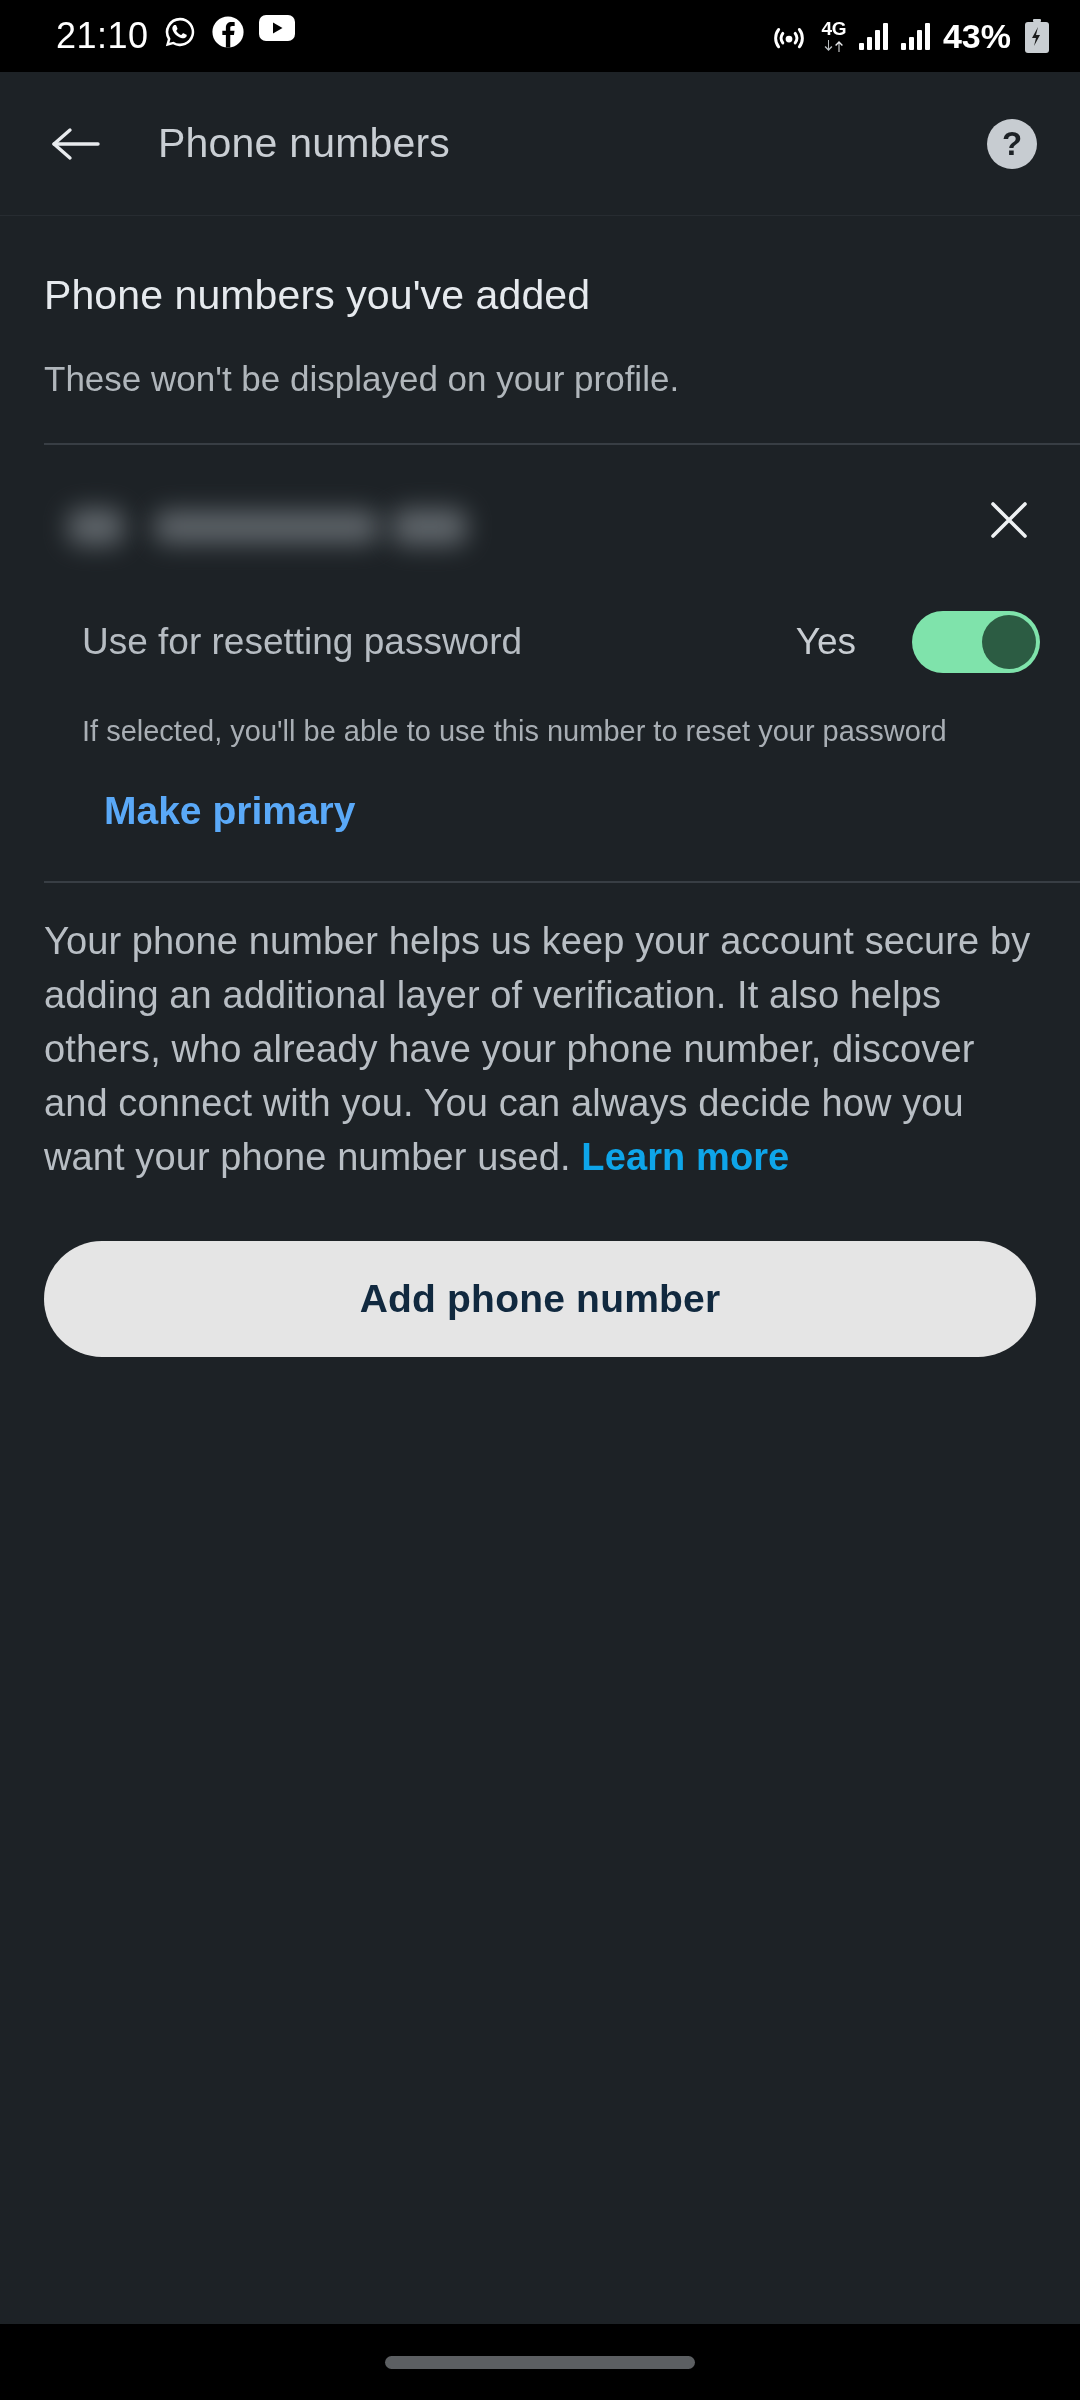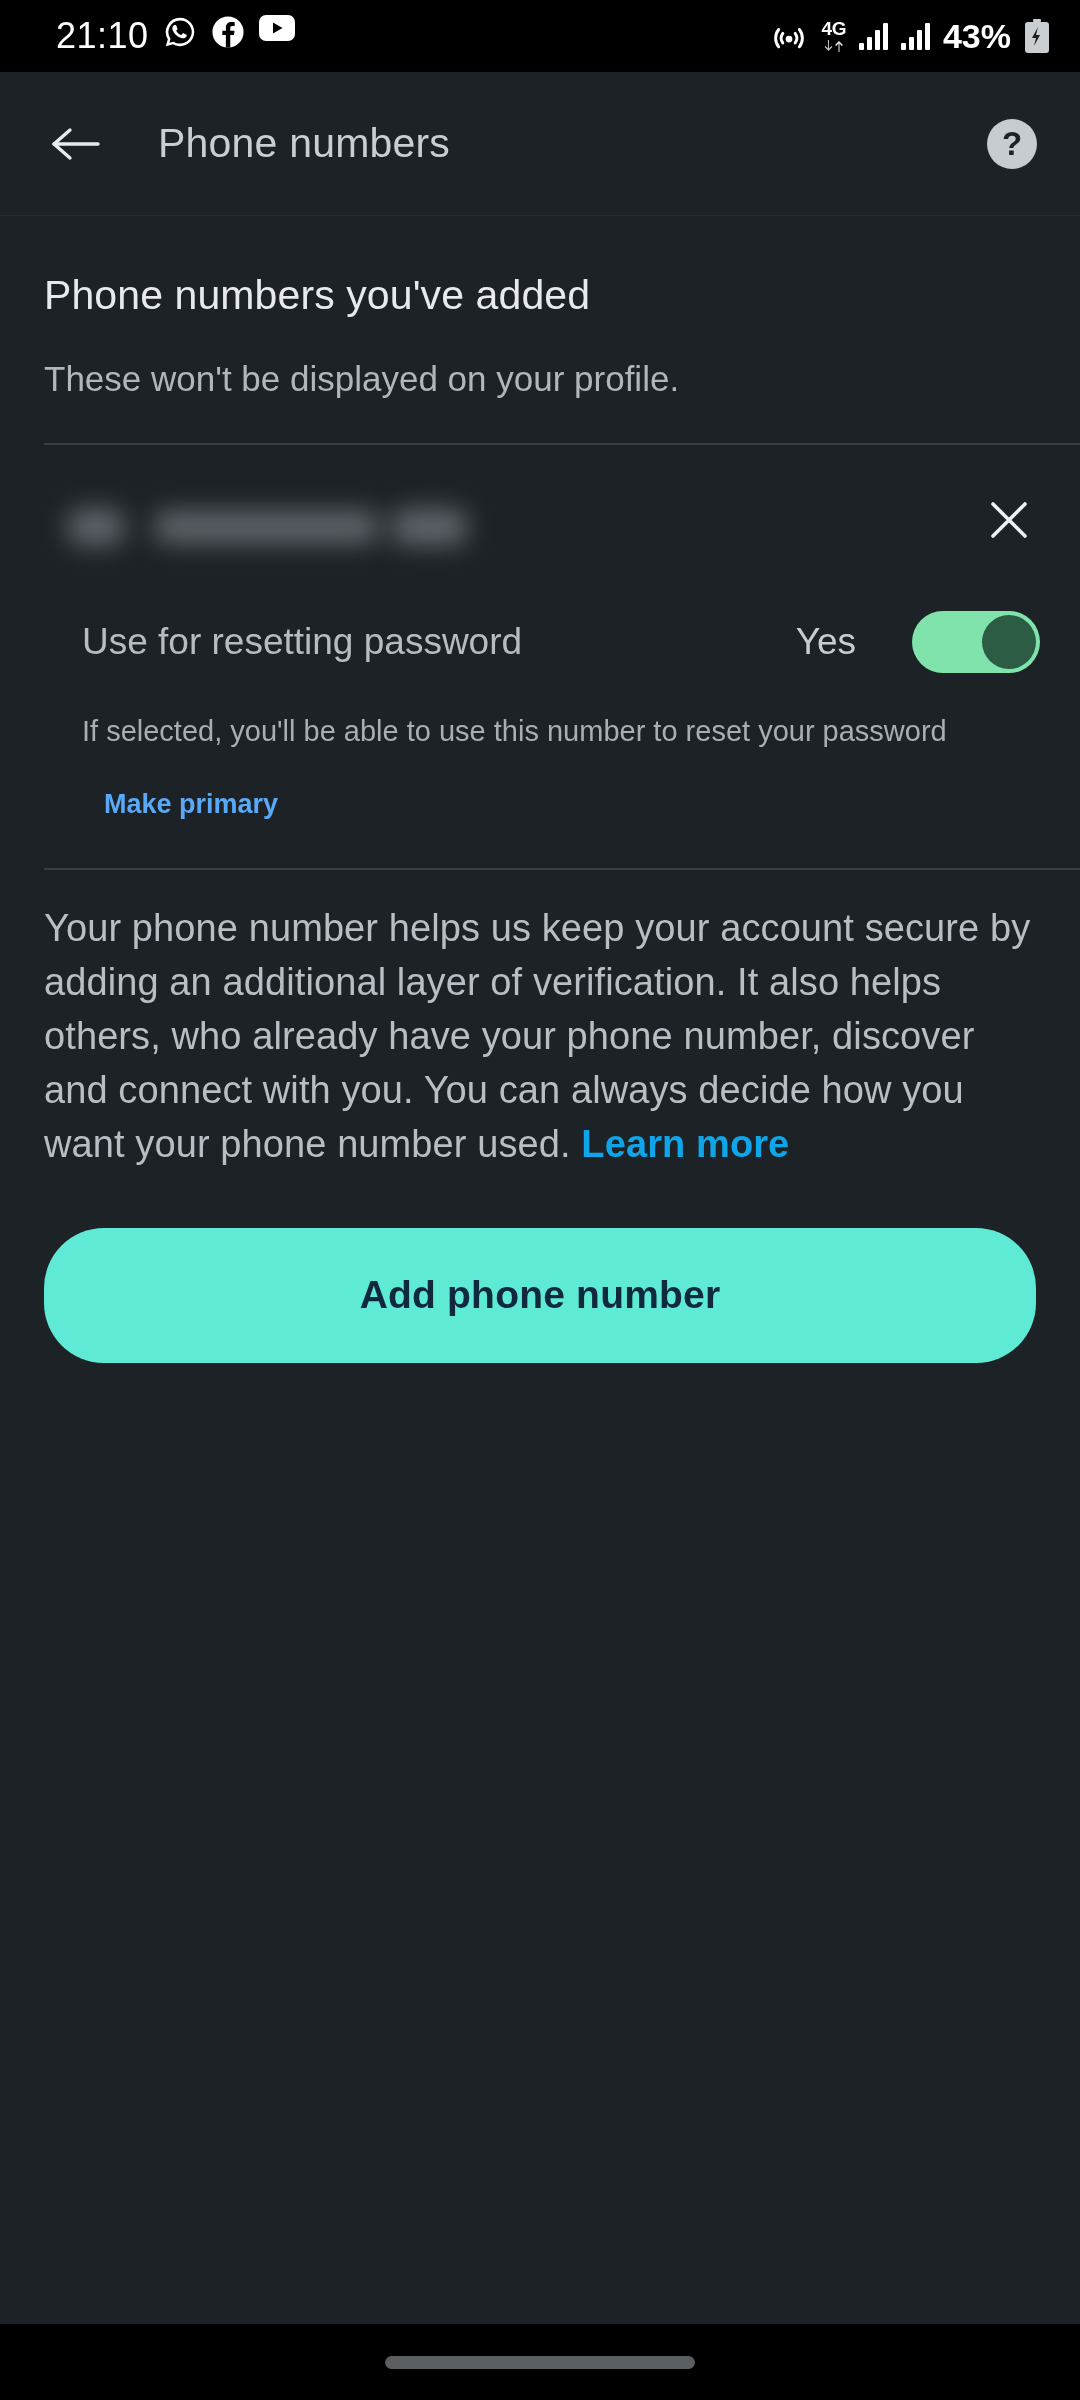--- a/index.html
+++ b/index.html
@@ -117,35 +117,35 @@
     position:absolute; top:4px; right:4px;
     width:54px; height:54px; border-radius:50%;
     background:#2c5c43;
   }
 
   .helper-text {
     font-size:29px; color:#a8aeb4; line-height:1.38;
     padding:38px 120px 0 82px;
   }
   .make-primary {
-    font-size:27px; color:#5aa9f8; font-weight:700;
+    font-size:39px; color:#5aa9f8; font-weight:700;
     padding:38px 0 0 104px; display:inline-block;
   }
   .make-primary-wrap { padding-bottom:48px; }
 
   .description {
     font-size:38px; color:#b8bec4; line-height:1.42;
     padding:32px 44px 0 44px; letter-spacing:.1px;
   }
   .description .lnk { color:#0ea5e9; font-weight:700; }
 
   .add-btn-wrap { padding:56px 44px 0 44px; }
   .add-btn {
-    width:100%; height:135px; border-radius:60px;
-    background:#5eead4; color:#11293f;
+    width:100%; height:116px; border-radius:60px;
+    background:#e5e5e5; color:#11293f;
     font-size:39px; font-weight:700;
     font-family:"Liberation Sans", sans-serif;
     border:none; cursor:pointer;
     display:flex; align-items:center; justify-content:center;
     letter-spacing:.2px;
   }
 
   .spacer { flex:1 1 auto; }
 
   

